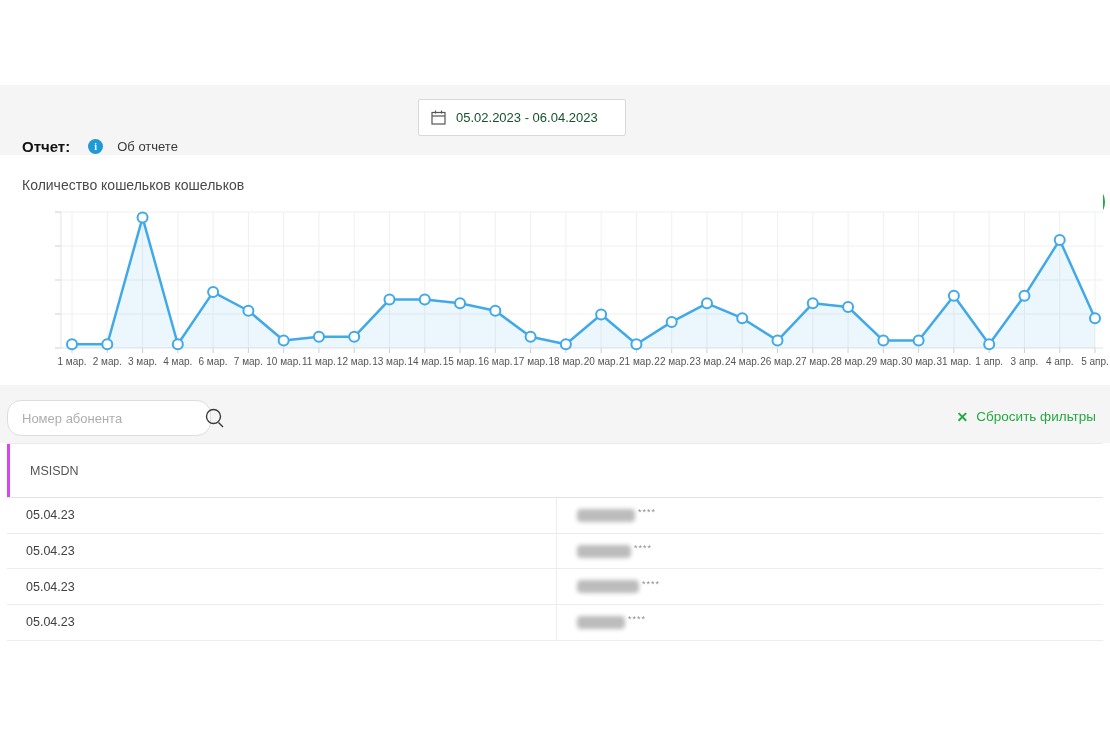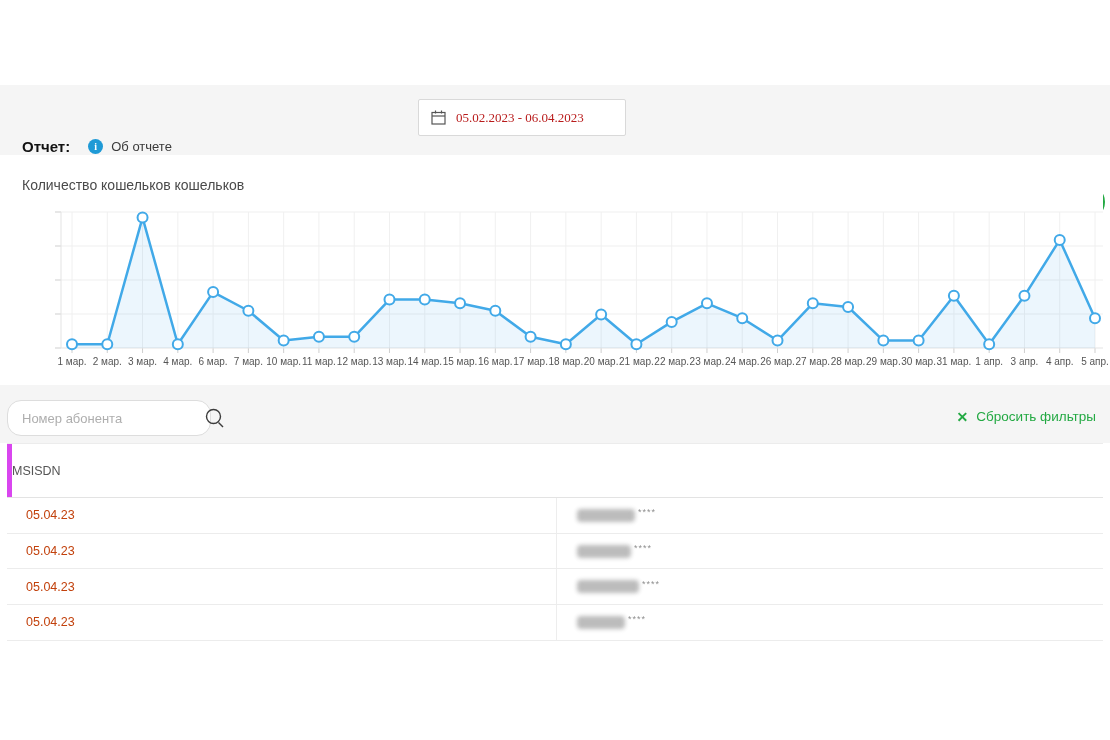--- a/index.html
+++ b/index.html
@@ -11,27 +11,27 @@
     background:#f5f5f5; display:flex; align-items:center; }
   .report-group { display:flex; align-items:center; margin-left:22px; }
   .report-label { font-weight:bold; font-size:15px; color:#111; }
   .report-select { display:flex; align-items:center; margin-left:8px; cursor:pointer; }
   .report-value { font-size:15px; font-weight:bold; color:#23a943; }
   .chevron { margin-left:7px; color:#8a8a8a; font-size:11px; line-height:1; transform:translateY(1px); }
   .about-group { display:flex; align-items:center; margin-left:18px; cursor:pointer; }
   .info-icon { width:15px; height:15px; border-radius:50%; background:#1f9ad6; color:#fff;
     font-size:10px; font-weight:bold; display:flex; align-items:center; justify-content:center;
     font-family:"Liberation Serif", serif; }
-  .about-label { font-size:13px; color:#3a3a3a; margin-left:8px; }
+  .about-label { font-size:13px; color:#3a3a3a; margin-left:14px; }
 
   .date-box { position:absolute; left:418px; top:14px; width:208px; height:37px;
     background:#fff; border:1px solid #d9d9d9; border-radius:2px;
     display:flex; align-items:center; padding:0 12px; cursor:pointer; }
   .date-box svg { flex:0 0 auto; }
-  .date-range { font-size:13px; color:#b91c1c; margin-left:10px; white-space:nowrap;font-family:Liberation Serif, serif; }
+  .date-range { font-size:13px; color:#14532d; margin-left:10px; white-space:nowrap; }
 
   .download-btn { position:absolute; right:5px; top:99px; height:36px; padding:0 22px;
     background:#23a943; border:none; border-radius:18px; color:#fff; font-size:13.5px;
     font-family:"Liberation Sans", sans-serif; cursor:pointer; }
   .topbar-inner { position:relative; width:100%; height:100%; display:flex; align-items:flex-end; }
 
   
   .chart-card { position:absolute; top:157px; left:7px; width:1096px; height:228px;
     background:#ffffff; }
   .chart-title { font-size:14px; color:#4a4a4a; padding:20px 0 0 15px; }
@@ -51,26 +51,26 @@
     cursor:pointer; }
   .reset-x { color:#23a943; font-size:14px; font-weight:bold; line-height:1; }
   .reset-label { color:#23a943; font-size:13.5px; margin-left:8px; }
 
   
   .table { position:absolute; top:443px; left:7px; width:1096px; background:#fff;
     border-top:1px solid #ececec; }
   .thead { display:flex; height:54px; align-items:center; border-bottom:1px solid #e3e3e3; }
   .th { font-size:12.5px; color:#555; }
   .th-date { width:549px; padding-left:19px; display:flex; align-items:center; cursor:pointer; }
-  .th-msisdn { border-left:5px solid #d946ef; height:100%;
+  .th-msisdn { padding-left:20px; border-left:3px solid #d946ef; height:100%;
     display:flex; align-items:center; }
   .sort-icon { display:inline-flex; flex-direction:column; margin-left:6px; line-height:0; }
   .sort-icon span { font-size:6px; color:#c0c0c0; line-height:5px; }
   .trow { display:flex; height:35.7px; align-items:center; border-bottom:1px solid #ececec; }
-  .td-date { width:549px; padding-left:19px; font-size:12.5px; color:#c2410c; }
+  .td-date { width:549px; padding-left:19px; font-size:12.5px; color:#404040; }
   .td-msisdn { padding-left:20px; border-left:1px solid #ededed; height:100%;
     display:flex; align-items:center; }
   .blob { display:inline-block; height:13px; background:#bcbcbc; border-radius:4px;
     filter:blur(2.2px); }
   .mask-stars { font-size:9px; color:#8f8f8f; margin-left:3px; letter-spacing:1px;
     transform:translateY(-3px); display:inline-block; filter:blur(0.4px); }
 </style>
 </head>
 <body>
 

